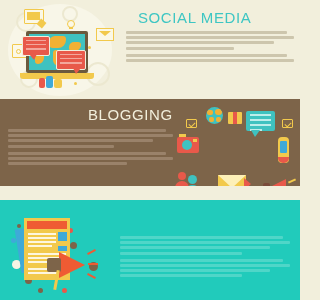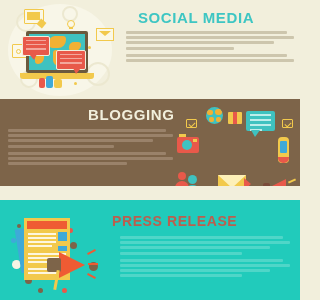--- a/index.html
+++ b/index.html
@@ -13,21 +13,21 @@
   
   .band{position:absolute;left:0;width:300px;overflow:hidden;}
   .band-social{top:0;height:99px;background:#f2efdc;}
   .band-blog{top:99px;height:87px;background:#7d6449;}
   .band-press{top:200px;height:100px;background:#21cbbb;}
 
   
   .title{
     position:absolute;
     font-family:"Liberation Sans", sans-serif;
-    font-weight:700;
+    font-weight:400;
     letter-spacing:0.6px;
     white-space:nowrap;
     margin:0;
   }
   .t-social{left:138px;top:9px;font-size:15px;color:#3ec6c3;}
   .t-blog{left:88px;top:106px;font-size:15px;color:#f2efdc;}
   .t-press{left:112px;top:213px;font-size:14px;color:#bb5f4e;}
 
   .body-copy{position:absolute;margin:0;padding:0;}
   .body-copy .ln{
@@ -267,21 +267,20 @@
 
     <div class="mega" style="left:47px;top:52px;">
       <div class="sh" style="left:12px;top:0;width:0;height:0;border-top:13px solid transparent;border-bottom:13px solid transparent;border-left:26px solid #ef5b33;"></div>
       <div class="sh" style="left:0;top:6px;width:14px;height:14px;background:#7d6449;border-radius:2px;"></div>
       <div class="sh" style="left:8px;top:18px;width:3px;height:20px;background:#f2c94c;transform:rotate(10deg);"></div>
       <div class="sh" style="left:40px;top:-1px;width:9px;height:2px;background:#ef5b33;transform:rotate(-28deg);"></div>
       <div class="sh" style="left:41px;top:11px;width:10px;height:2px;background:#ef5b33;"></div>
       <div class="sh" style="left:40px;top:23px;width:9px;height:2px;background:#ef5b33;transform:rotate(28deg);"></div>
     </div>
 
-    <h2 class="title t-press" style="top:13px;">PRESS RELEASE</h2>
 
     <div class="body-copy c-press" style="top:36px;" title="Lorem ipsum dolor sit amet, consectetur adipisicing elit">
       <span class="ln w96"></span>
       <span class="ln w100"></span>
       <span class="ln w88"></span>
       <span class="ln w72"></span>
       <span class="ln w96" style="margin-top:4px;"></span>
       <span class="ln w100"></span>
       <span class="ln w88"></span>
       <span class="ln w72"></span>

